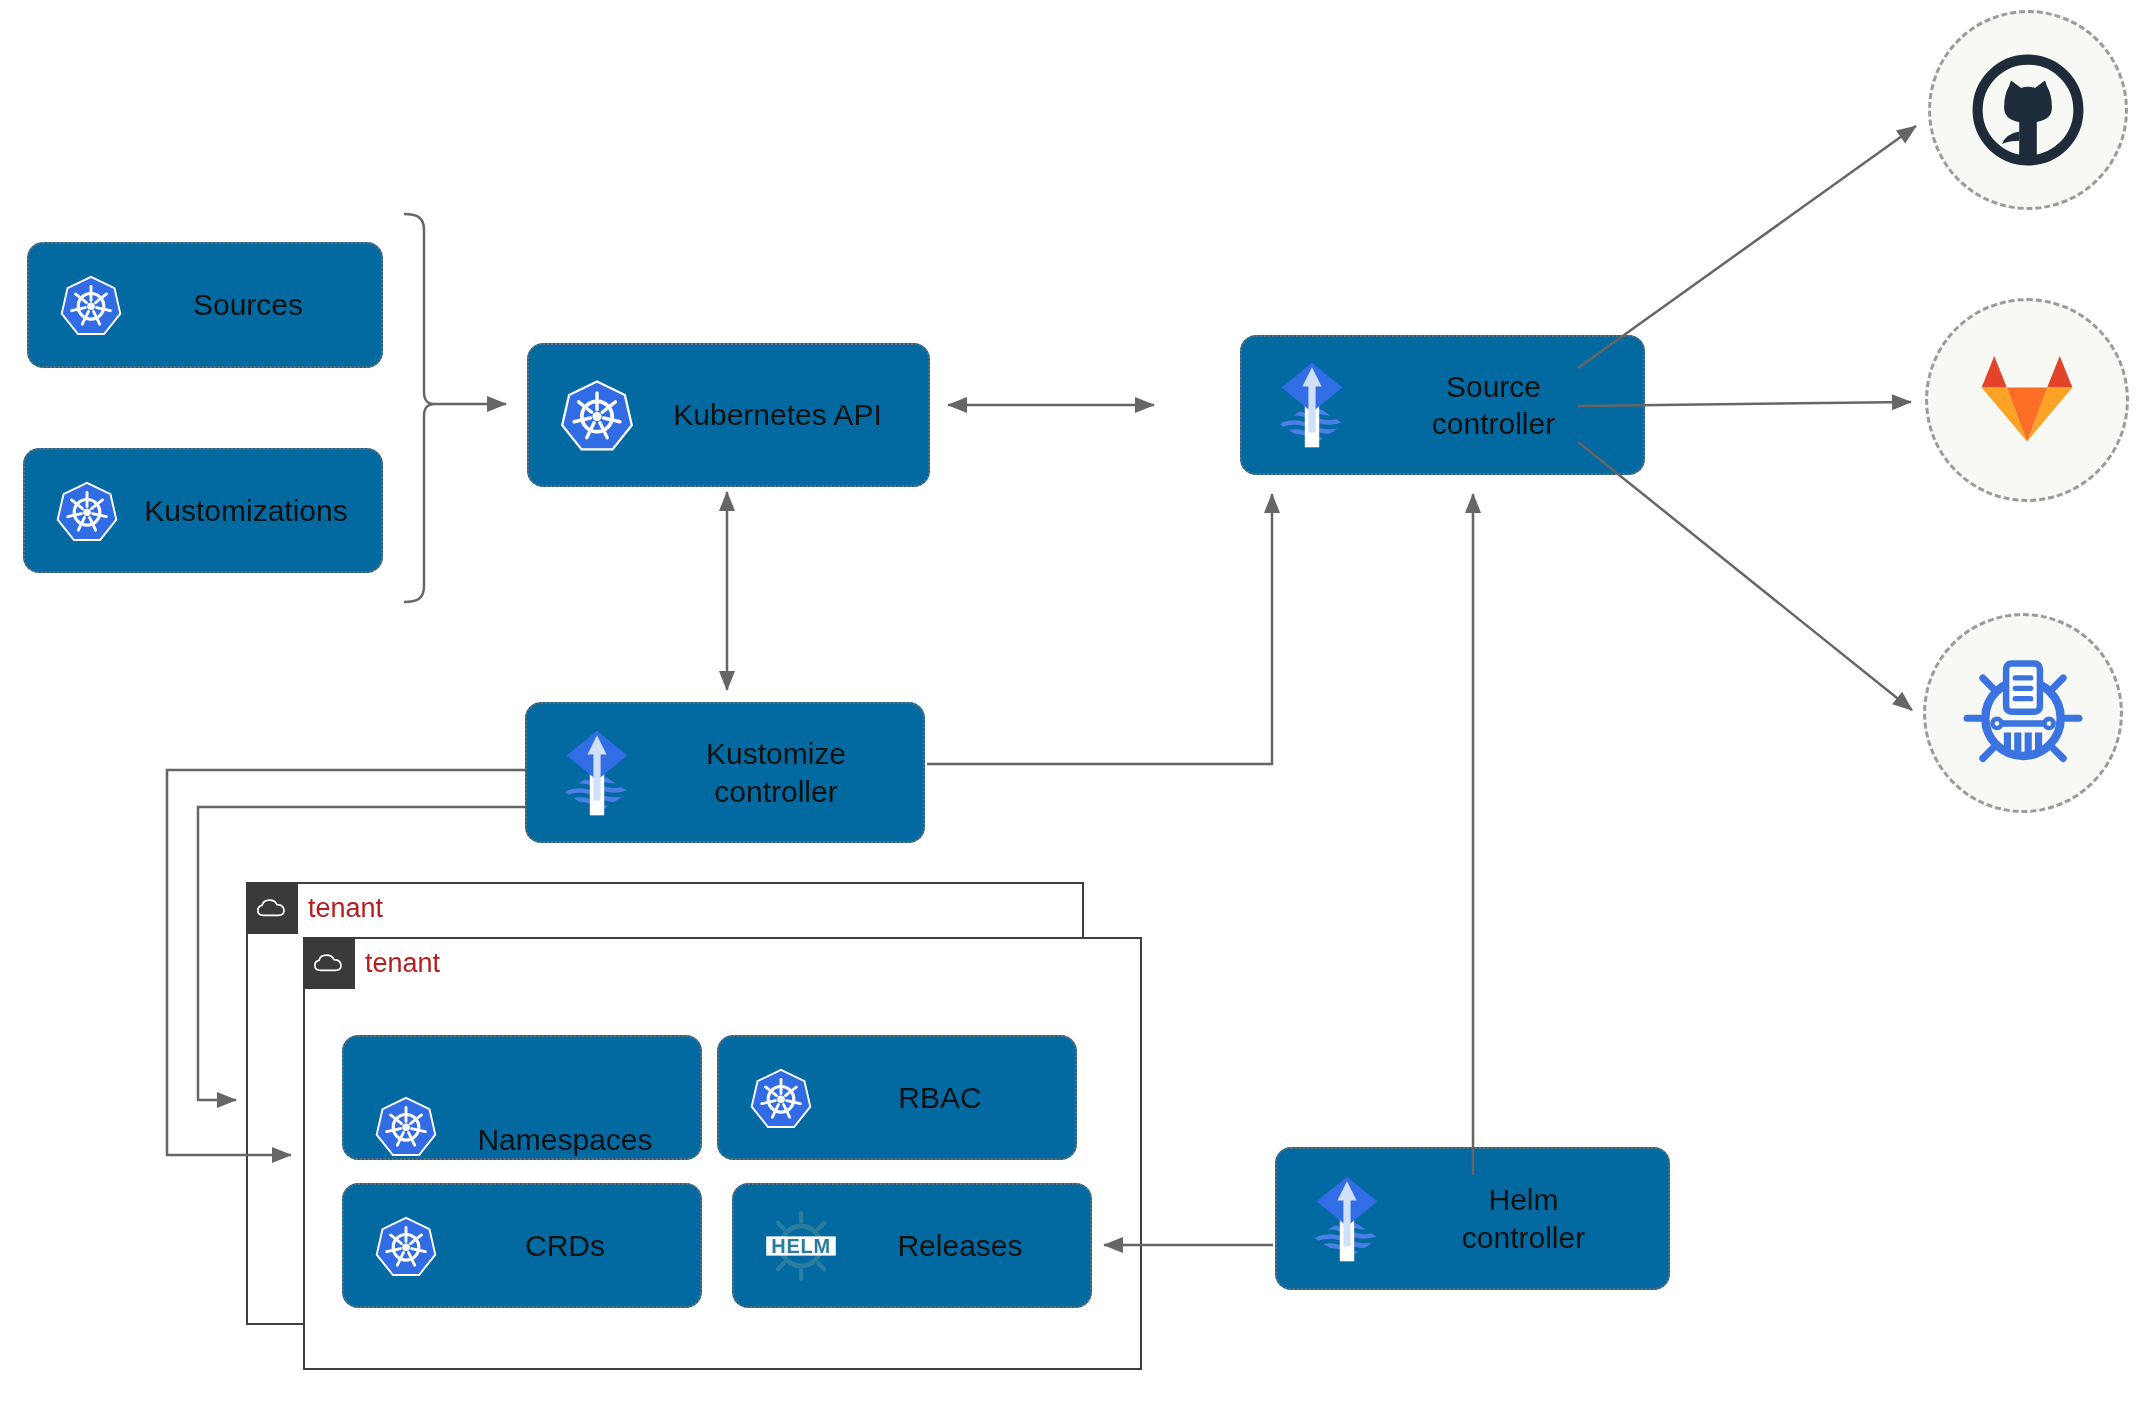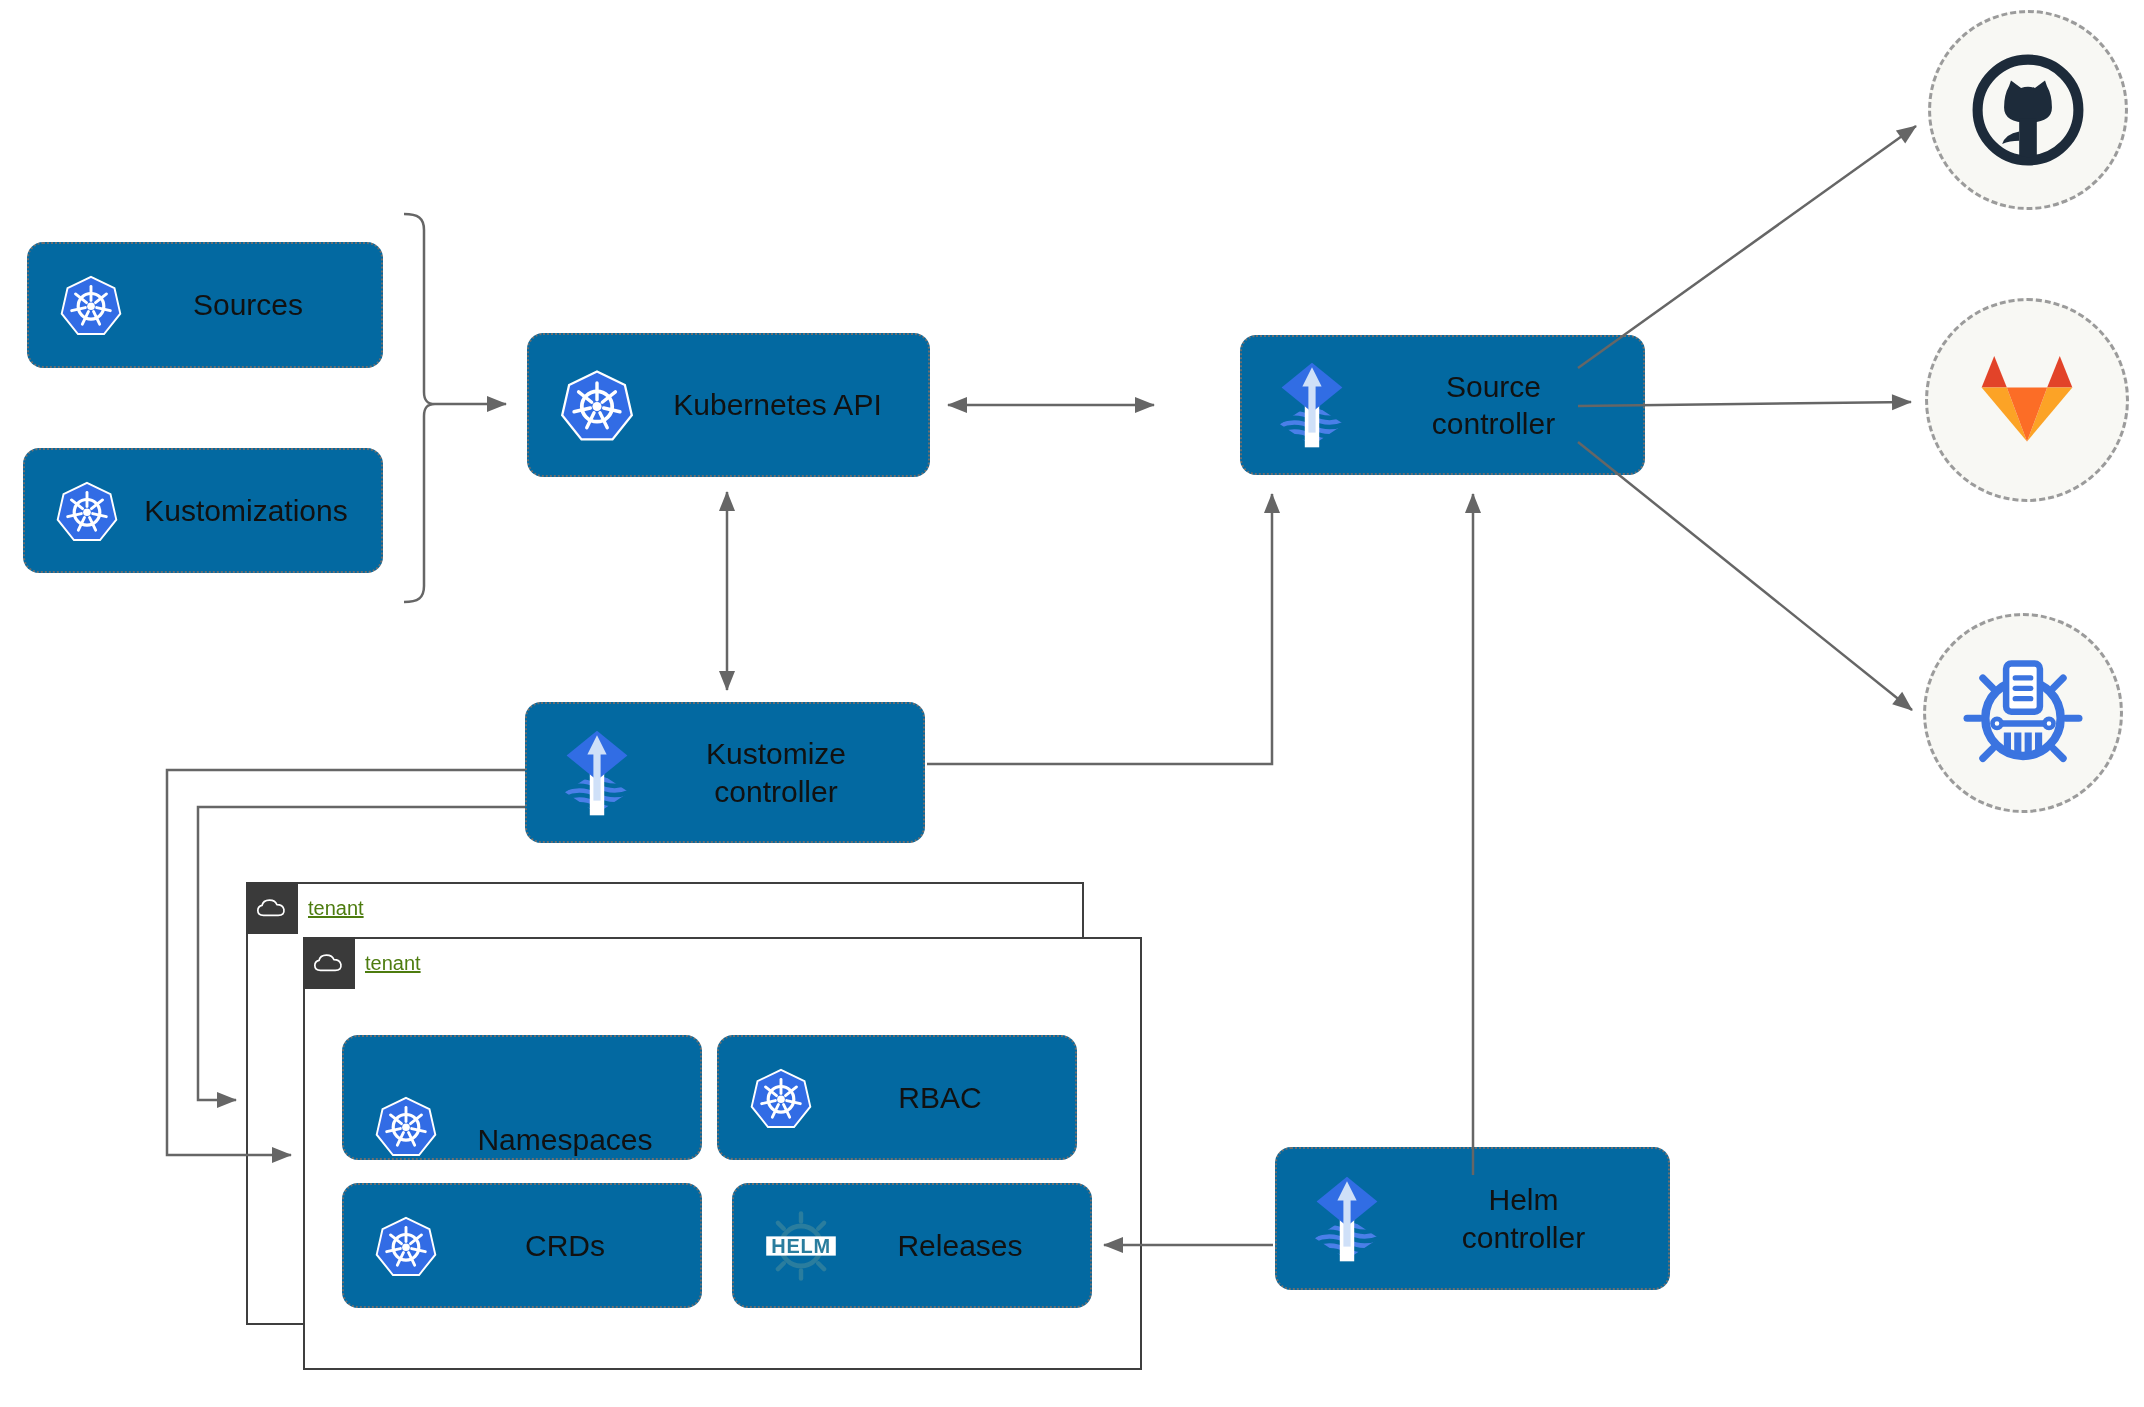--- a/index.html
+++ b/index.html
@@ -15,21 +15,21 @@
   .node .icon { flex:0 0 auto; margin-left:30px; display:flex; align-items:center; }
   .node .label { flex:1 1 auto; text-align:center; font-size:30px; line-height:1.25; padding:0 14px 0 6px; }
   .node .label .narrow { display:inline-block; max-width:172px; }
   .tenant-box { position:absolute; box-sizing:border-box; background:#ffffff; border:2px solid #3f3f3f; }
   .tenant-tab {
     position:absolute; top:-2px; left:-2px; width:52px; height:52px; background:#3a3a3a;
     display:flex; align-items:center; justify-content:center;
   }
   .tenant-name {
     position:absolute; top:-2px; left:60px; height:52px;
-    display:flex; align-items:center; font-size:20px; color:#4d7c0f;text-decoration:underline;
+    display:flex; align-items:center; font-size:27px; color:#b91c1c;
   }
   .endpoint {
     position:absolute; box-sizing:border-box; border:3px dashed #9b9b9b; border-radius:50%;
     background:#f8f8f4; display:flex; align-items:center; justify-content:center;
   }
   .connectors { position:absolute; left:0; top:0; pointer-events:none; }
   .defs-holder { position:absolute; width:0; height:0; overflow:hidden; }
 </style>
 </head>
 <body>
@@ -163,21 +163,21 @@
 
   <div class="node" style="left:23px; top:448px; width:360px; height:125px;">
     <span class="icon">
       <svg width="64" height="64" viewBox="0 0 100 100">
           <use href="#sym-k8s"></use>
         </svg>
     </span>
     <div class="label">Kustomizations</div>
   </div>
 
-  <div class="node" style="left:527px; top:333px; width:403px; height:144px;">
+  <div class="node" style="left:527px; top:343px; width:403px; height:144px;">
     <span class="icon">
       <svg width="76" height="76" viewBox="0 0 100 100">
           <use href="#sym-k8s"></use>
         </svg>
     </span>
     <div class="label">Kubernetes API</div>
   </div>
 
   <div class="node" style="left:1240px; top:335px; width:405px; height:140px;">
     <span class="icon">

